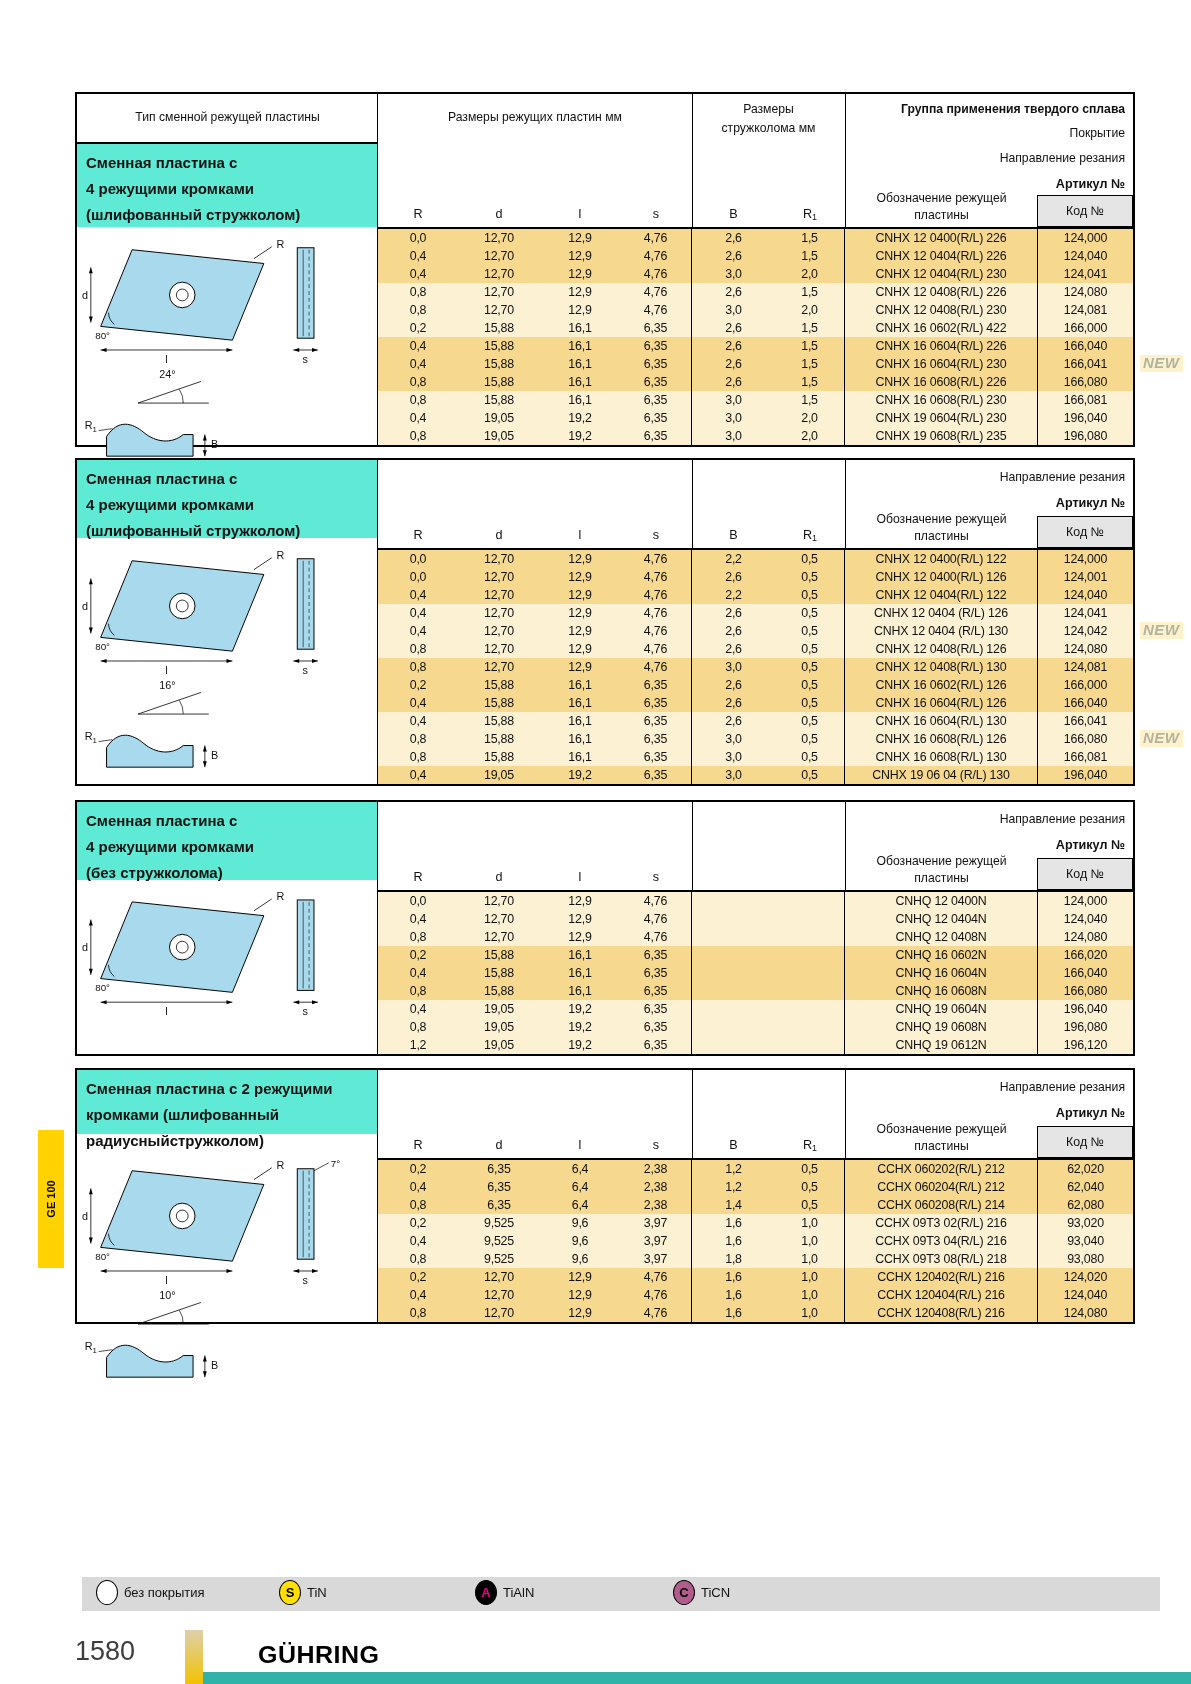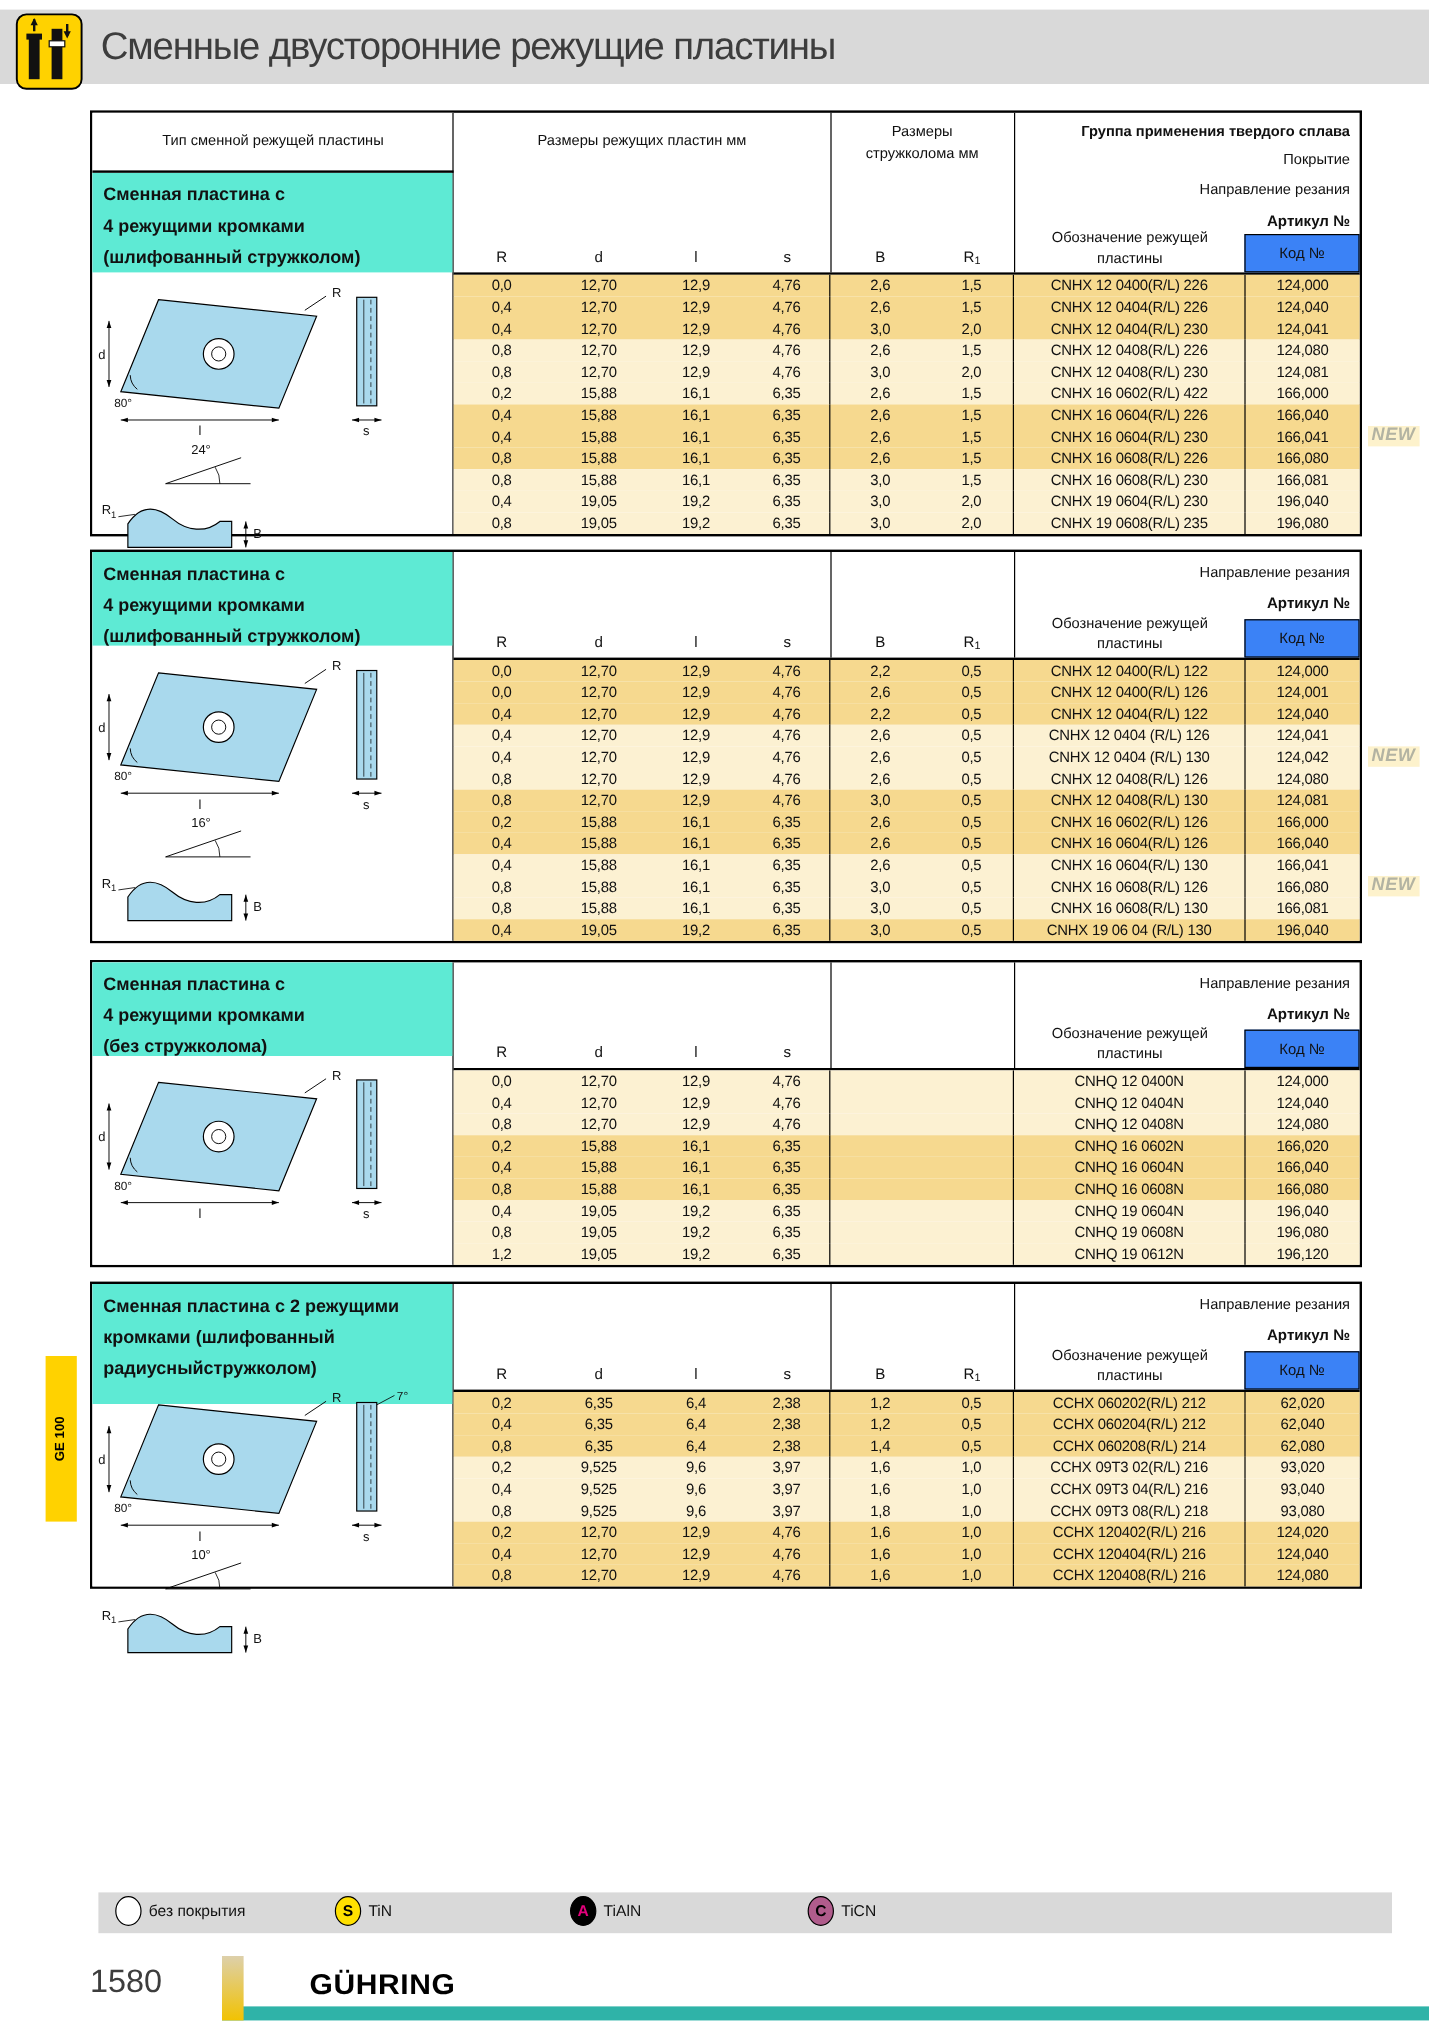--- a/index.html
+++ b/index.html
@@ -14,21 +14,21 @@
   .cat-table{position:absolute;left:75px;width:1060px;border:2px solid #000;background:#fff;box-sizing:border-box;}
   .t-left{position:absolute;left:0;top:0;width:301px;height:100%;border-right:1px solid #000;box-sizing:border-box;background:#fff;}
   .t-title{position:absolute;left:0;width:100%;background:#5eead4;box-sizing:border-box;padding:6px 0 0 9px;}
   .t-title div{font-weight:bold;font-size:15px;line-height:26px;white-space:nowrap;}
   .hdr-label{position:absolute;font-size:12.2px;white-space:nowrap;}
   .hdr-right{text-align:right;}
   .hdr-bold{font-weight:bold;font-size:12.6px;}
   .hdr-center{text-align:center;}
   .vline{position:absolute;width:1px;background:#000;top:0;}
   .hrule{position:absolute;height:2px;background:#000;}
-  .code-box{position:absolute;border:1px solid #000;background:#3b82f6;text-align:center;
+  .code-box{position:absolute;border:1px solid #000;background:#e5e5e5;text-align:center;
             font-size:12.4px;box-sizing:border-box;}
   .col-letter{position:absolute;text-align:center;font-size:12.6px;}
   .t-rows{position:absolute;left:301px;top:0;}
   .t-row{display:grid;grid-template-columns:80px 82px 80px 72px 83px 70px 193px 95px;height:18px;}
   .t-row span{font-size:12.4px;line-height:18px;text-align:center;white-space:nowrap;letter-spacing:-0.2px;}
   .b-right{border-right:1px solid #000;box-sizing:border-box;}
   .new-badge{position:absolute;left:1140px;height:17px;line-height:16px;padding:0 3px;
              font-size:15px;font-style:italic;font-weight:bold;color:#b3b3a2;background:#fdf2cc;letter-spacing:0.5px;}
   
   .legend{position:absolute;left:82px;top:1577px;width:1078px;height:34px;background:#d9d9d9;}
@@ -48,34 +48,20 @@
           display:flex;align-items:center;justify-content:center;}
   .ge-tab span{transform:rotate(-90deg);font-size:11px;font-weight:bold;white-space:nowrap;color:#000;}
   sub.r1{font-size:9px;vertical-align:-2px;}
   svg text{font-family:"Liberation Sans",sans-serif;}
 </style>
 </head>
 <body>
 
 <div class="page">
 
-  <div class="topbar">
-    <svg class="tool-icon" width="58" height="66" viewBox="0 0 58 66">
-      <rect x="2" y="2" width="54" height="62" rx="8" fill="#ffd200" stroke="#000" stroke-width="1.6"></rect>
-      <rect x="12" y="22" width="9" height="34" fill="#111"></rect>
-      <rect x="10" y="18" width="13" height="5" fill="#111"></rect>
-      <line x1="16.5" y1="6" x2="16.5" y2="16" stroke="#111" stroke-width="2"></line>
-      <polygon points="16.5,5 13.5,11 19.5,11" fill="#111"></polygon>
-      <rect x="31" y="14" width="9" height="42" fill="#111"></rect>
-      <rect x="29" y="24" width="13" height="5" fill="#fff" stroke="#111" stroke-width="1"></rect>
-      <line x1="44" y1="10" x2="44" y2="20" stroke="#111" stroke-width="2"></line>
-      <polygon points="44,22 41,16 47,16" fill="#111"></polygon>
-    </svg>
-    <div class="page-title">Сменные двусторонние режущие пластины</div>
-  </div>
 
   <div id="tables-root">
       <div class="cat-table" style="top: 92px; height: 355px;">
         <div class="t-left">
           <div class="t-title" style="top: 50px; height: 83px;">
             <div>Сменная пластина с</div>
             <div>4 режущими кромками</div>
             <div>(шлифованный стружколом)</div>
           </div>
           <div style="position: absolute; left: 4px; top: 138px; width: 292px;"><svg viewBox="0 0 295 235" width="290" height="235">
@@ -586,21 +572,21 @@
             <span class="b-right">6,35</span>
             <span></span>
             <span class="b-right"></span>
             <span class="b-right">CNHQ 19 0612N</span>
             <span>196,120</span>
           </div>
         </div>
       </div>
       <div class="cat-table" style="top: 1068px; height: 256px;">
         <div class="t-left">
-          <div class="t-title" style="top: 0px; height: 100px;">
+          <div class="t-title" style="top: 0px; height: 64px;">
             <div>Сменная пластина с 2 режущими</div>
             <div>кромками (шлифованный</div>
             <div>радиусныйстружколом)</div>
           </div>
           <div style="position: absolute; left: 4px; top: 83px; width: 292px;"><svg viewBox="0 0 295 235" width="290" height="235">
               <g>
                 <polygon points="52,16 186,30 154,108 20,94" fill="#a9d9ed" stroke="#000" stroke-width="1"></polygon>
                 <circle cx="103" cy="62" r="13" fill="#fff" stroke="#000" stroke-width="1"></circle>
                 <circle cx="103" cy="62" r="6" fill="none" stroke="#000" stroke-width="0.8"></circle>
                 <line x1="176" y1="25" x2="194" y2="13" stroke="#000" stroke-width="0.8"></line>

